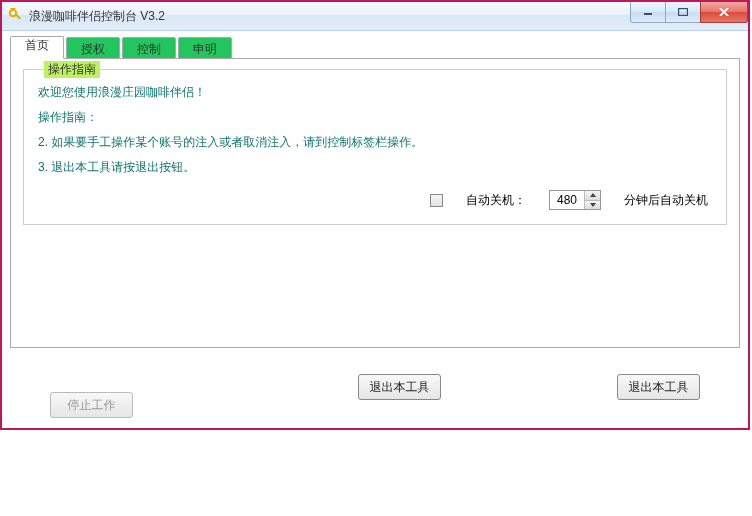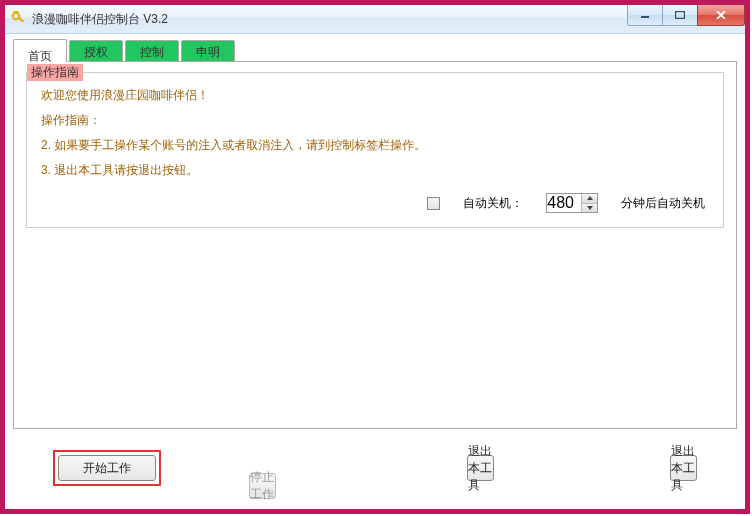--- a/index.html
+++ b/index.html
@@ -7,22 +7,22 @@
   padding: 0;
   font-family: "Microsoft YaHei", "SimSun", Tahoma, sans-serif;
   font-size: 12px;
   background: #fff;
   width: 752px;
   height: 516px;
   overflow: hidden;
 }
 .window {
   width: 750px;
-  height: 514px;
-  border: 5px solid #be185d;
+  height: 430px;
+  border: 2px solid #be185d;
   background: #fff;
   position: relative;
   box-sizing: border-box;
   display: flex;
   flex-direction: column;
   justify-content: flex-end;
 }
 .titlebar {
   height: 28px;
   background: linear-gradient(to bottom, #f6fafe 0%, #e8f1fa 45%, #d9e7f5 46%, #e4eef9 100%);
@@ -86,50 +86,50 @@
   margin-right: 2px;
   border-top-left-radius: 2px;
   border-top-right-radius: 2px;
   position: relative;
   font-size: 12px;
   color: #333;
 }
 .tab.active {
   background: #fff;
   border-bottom: 1px solid #fff;
-  padding-top: 8px;
+  padding-top: 0;
   margin-top: -1px;
 }
 .tab-content {
   flex: 1;
   border: 1px solid #aaa;
   background: #fff;
   margin-top: -1px;
   padding: 10px 12px;
   position: relative;
 }
 
 .fieldset {
   border: 1px solid #ccc;
   padding: 10px 14px 14px 14px;
   position: relative;
 }
 .fieldset-legend {
   position: absolute;
   top: -9px;
-  left: 0;
-  background: #fca5a5;
+  left: 20px;
+  background: #bef264;
   padding: 0 4px;
   font-size: 12px;
   color: #333;
 }
 .line {
   margin: 8px 0;
   font-size: 12px;
-  color: #a16207;
+  color: #0f766e;
 }
 .line.welcome { margin-top: 4px; }
 
 .shutdown-row {
   display: flex;
   align-items: center;
   justify-content: flex-end;
   gap: 23px;
   margin-top: 14px;
   padding-right: 4px;
@@ -147,21 +147,21 @@
   border: 1px solid #999;
   background: #fff;
   display: flex;
   align-items: stretch;
   box-sizing: border-box;
 }
 .spinner-input {
   flex: 1;
   text-align: right;
   padding-right: 7px;
-  font-size: 16px;
+  font-size: 12px;
   line-height: 18px;
 }
 .spinner-buttons {
   width: 15px;
   border-left: 1px solid #bbb;
   display: flex;
   flex-direction: column;
 }
 .spinner-buttons div {
   flex: 1;
@@ -276,23 +276,20 @@
                   <span class="tri-down"></span>
                 </div>
             </div>
           </div>
           <span>分钟后自动关机</span>
         </div>
       </div>
     </div>
 
     <div class="button-row">
-      <div class="highlight-box">
-        <div class="btn">开始工作</div>
-      </div>
       <div class="btn disabled">停止工作</div>
       <div class="gap-mid"></div>
       <div class="btn">退出本工具</div>
       <div class="spacer-flex"></div>
       <div class="btn">退出本工具</div>
     </div>
   </div>
 </div>
 
 </body></html>

